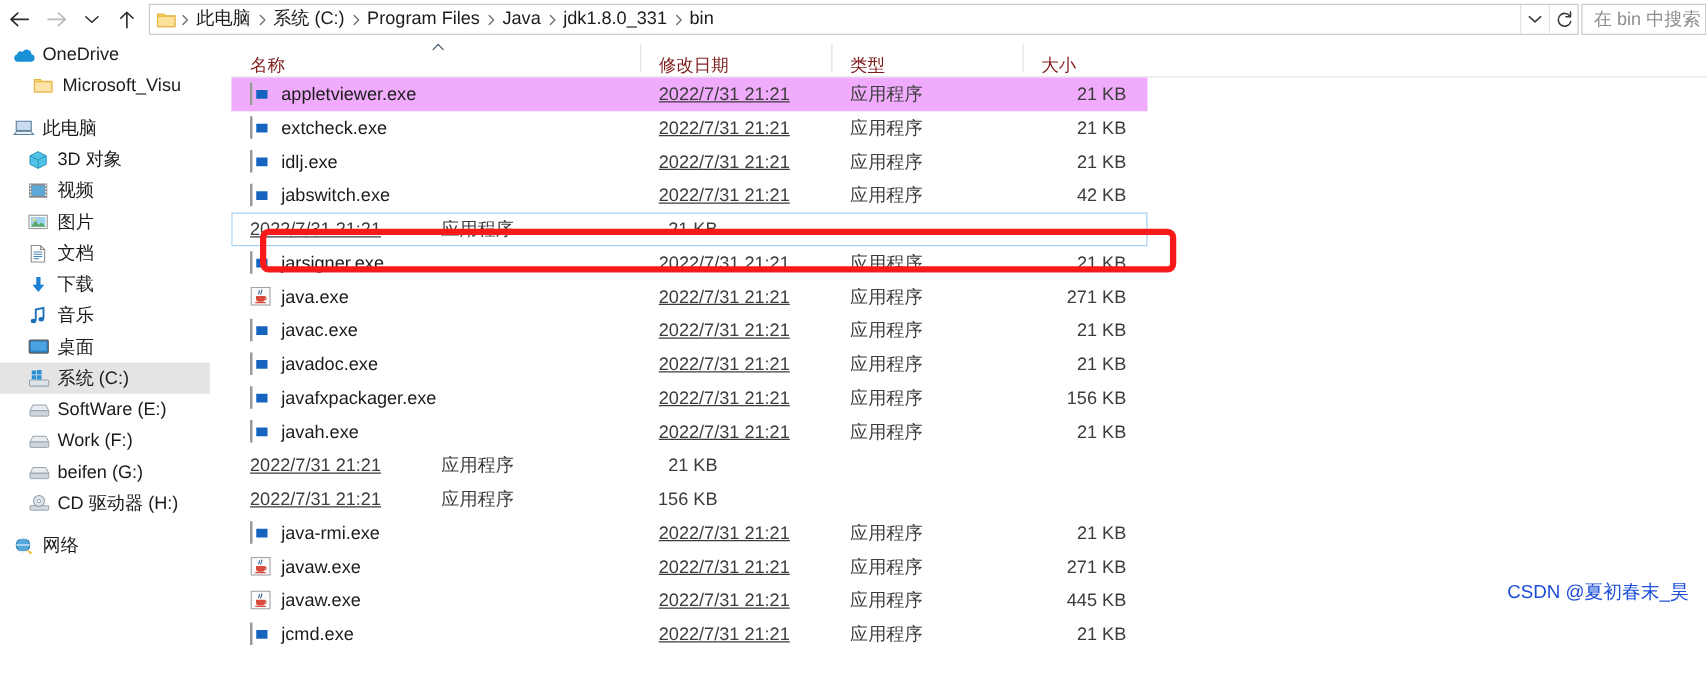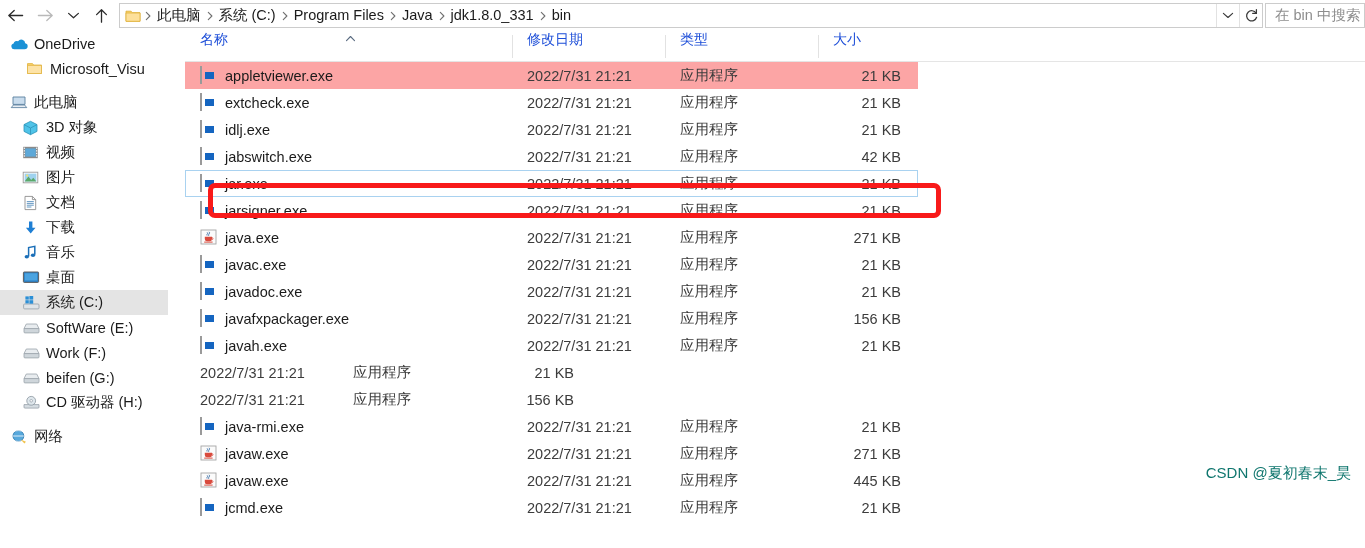--- a/index.html
+++ b/index.html
@@ -92,45 +92,45 @@
   
   #filepane {
     position: absolute; left: 185px; top: 31px; width: 1180px; height: 517px;
     background: #ffffff; overflow: hidden;
   }
   #colheader {
     position: relative; height: 31px; width: 100%;
     display: flex; align-items: center; border-bottom: 1px solid #e5e5e5;
   }
   .col {
-    font-size: 14px; color: #1d4ed8; height: 31px; display: flex; align-items: flex-start;
+    font-size: 14px; color: #7f1d1d; height: 31px; display: flex; align-items: flex-end;
     padding-left: 15px; position: relative; flex: 0 0 auto;
   }
   .col + .col::before {
     content: ""; position: absolute; left: 0; top: 4px; height: 23px; width: 1px; background: #e2e2e2;
   }
   .col-name { width: 327px; }
   .col-date { width: 153px; }
   .col-type { width: 153px; }
   .col-size { width: 100px; }
   #sortmark {
     position: absolute; left: 160px; top: 2px; color: #5a6b80; font-size: 11px; line-height: 1;
   }
 
   #rows { position: relative; }
   .row {
     height: 27px; display: flex; align-items: center; position: relative;
     width: 733px;
   }
-  .row.hovered { background: #fca5a5; }
+  .row.hovered { background: #f0abfc; }
   .row.selected { background: #ffffff; outline: 1px solid #a9d2f0; outline-offset: -1px; }
   .cell { font-size: 14.5px; color: #1b1b1b; flex: 0 0 auto; display: flex; align-items: center; }
   .c-name { width: 327px; padding-left: 15px; }
   .c-name .fname { padding-left: 8px; white-space: nowrap; }
-  .c-date { width: 153px; padding-left: 15px; color: #3c3c3c; }
+  .c-date { width: 153px; padding-left: 15px; color: #3c3c3c; text-decoration: underline; }
   .c-type { width: 153px; padding-left: 15px; color: #3c3c3c; }
   .c-size { width: 100px; padding-right: 17px; justify-content: flex-end; color: #3c3c3c; }
   .fico { width: 17px; height: 17px; flex: 0 0 auto; }
 
   
   .ico-exe { position: relative; width: 17px; height: 15px; background: #fdfdfd; border: 1px solid #9a9a9a; }
   .ico-exe::before {
     content: ""; position: absolute; left: 0; top: 0; right: 0; height: 3px;
     background: #d8d8d8; border-bottom: 1px solid #b4b4b4;
   }
@@ -139,21 +139,21 @@
   }
 
   
   #annotation {
     position: absolute; left: 208px; top: 183px; width: 733px; height: 35px;
     border: 5px solid #f81a1a; border-radius: 7px; pointer-events: none;
   }
 
   #watermark {
     position: absolute; right: 14px; bottom: 9px;
-    font-size: 15px; color: #0f766e; white-space: nowrap;
+    font-size: 15px; color: #1d4ed8; white-space: nowrap;
   }
 </style>
 </head>
 <body>
 
 <div id="app">
 
   <div id="navbar">
     <div class="navbtn">
       <svg width="17" height="15" viewBox="0 0 17 15">
@@ -501,24 +501,20 @@
         <div class="row">
           <div class="cell c-name">
             <span class="fico"><span class="ico-exe"></span></span>
             <span class="fname">jabswitch.exe</span>
           </div>
           <div class="cell c-date">2022/7/31 21:21</div>
           <div class="cell c-type">应用程序</div>
           <div class="cell c-size">42 KB</div>
         </div>
         <div class="row selected">
-          <div class="cell c-name">
-            <span class="fico"><span class="ico-exe"></span></span>
-            <span class="fname">jar.exe</span>
-          </div>
           <div class="cell c-date">2022/7/31 21:21</div>
           <div class="cell c-type">应用程序</div>
           <div class="cell c-size">21 KB</div>
         </div>
         <div class="row">
           <div class="cell c-name">
             <span class="fico"><span class="ico-exe"></span></span>
             <span class="fname">jarsigner.exe</span>
           </div>
           <div class="cell c-date">2022/7/31 21:21</div>

